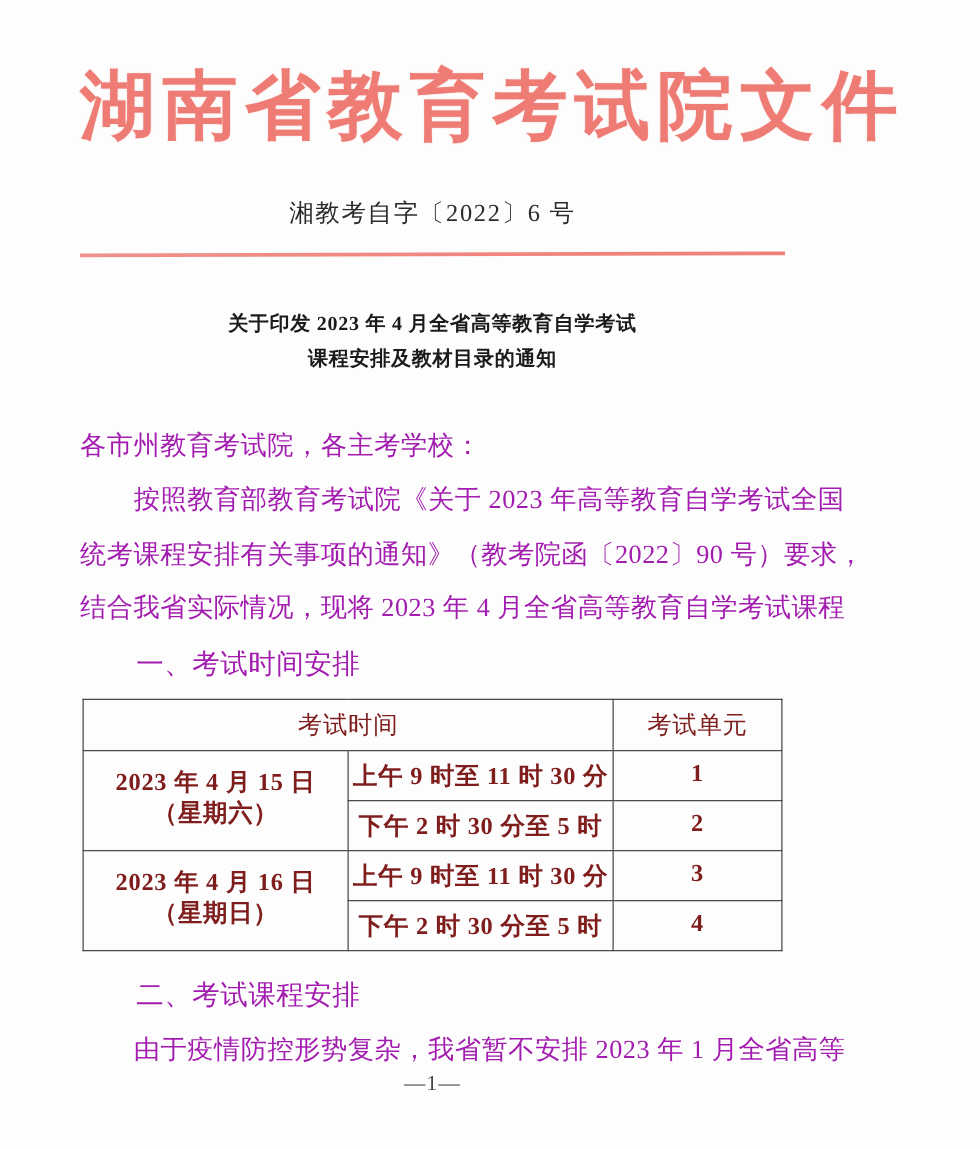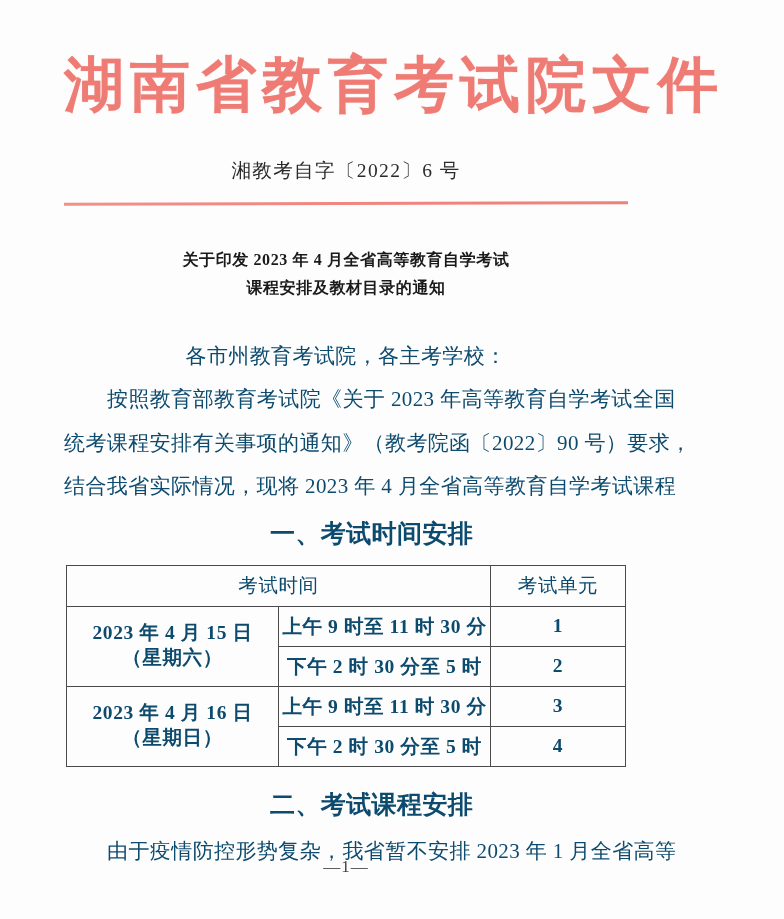--- a/index.html
+++ b/index.html
@@ -67,43 +67,41 @@
     color: #1a1a1a;
   }
   .doc-title .tline { display: block; white-space: nowrap; }
 
   
   .body-block {
     margin-top: 34px;
     font-size: 21px;
     line-height: 2.05;
     letter-spacing: 0.4px;
-    color: #0c4a6e;
-    text-align: center;
+    color: #a21caf;
   }
   .para-line { white-space: nowrap; }
   .indent2 { padding-left: 2.05em; }
 
   .section-head {
-    font-size: 25px;
+    font-size: 22px;
     line-height: 2.05;
     padding-left: 2.05em;
     white-space: nowrap;
     letter-spacing: 0.4px;
-    font-weight: bold;
   }
 
   
   .sched-table {
     width: 560px;
     margin: 6px auto 0 auto;
     border-collapse: collapse;
     table-layout: fixed;
     font-size: 19.5px;
-    color: #0c4a6e;
+    color: #7f1d1d;
   }
   .sched-table td, .sched-table th {
     border: 1px solid #4a4a4a;
     text-align: center;
     font-weight: normal;
     letter-spacing: 0.6px;
     padding: 3px 2px;
   }
   .sched-table .r-head td { height: 34px; }
   .sched-table .r-body td { height: 33px; font-weight: bold; }

